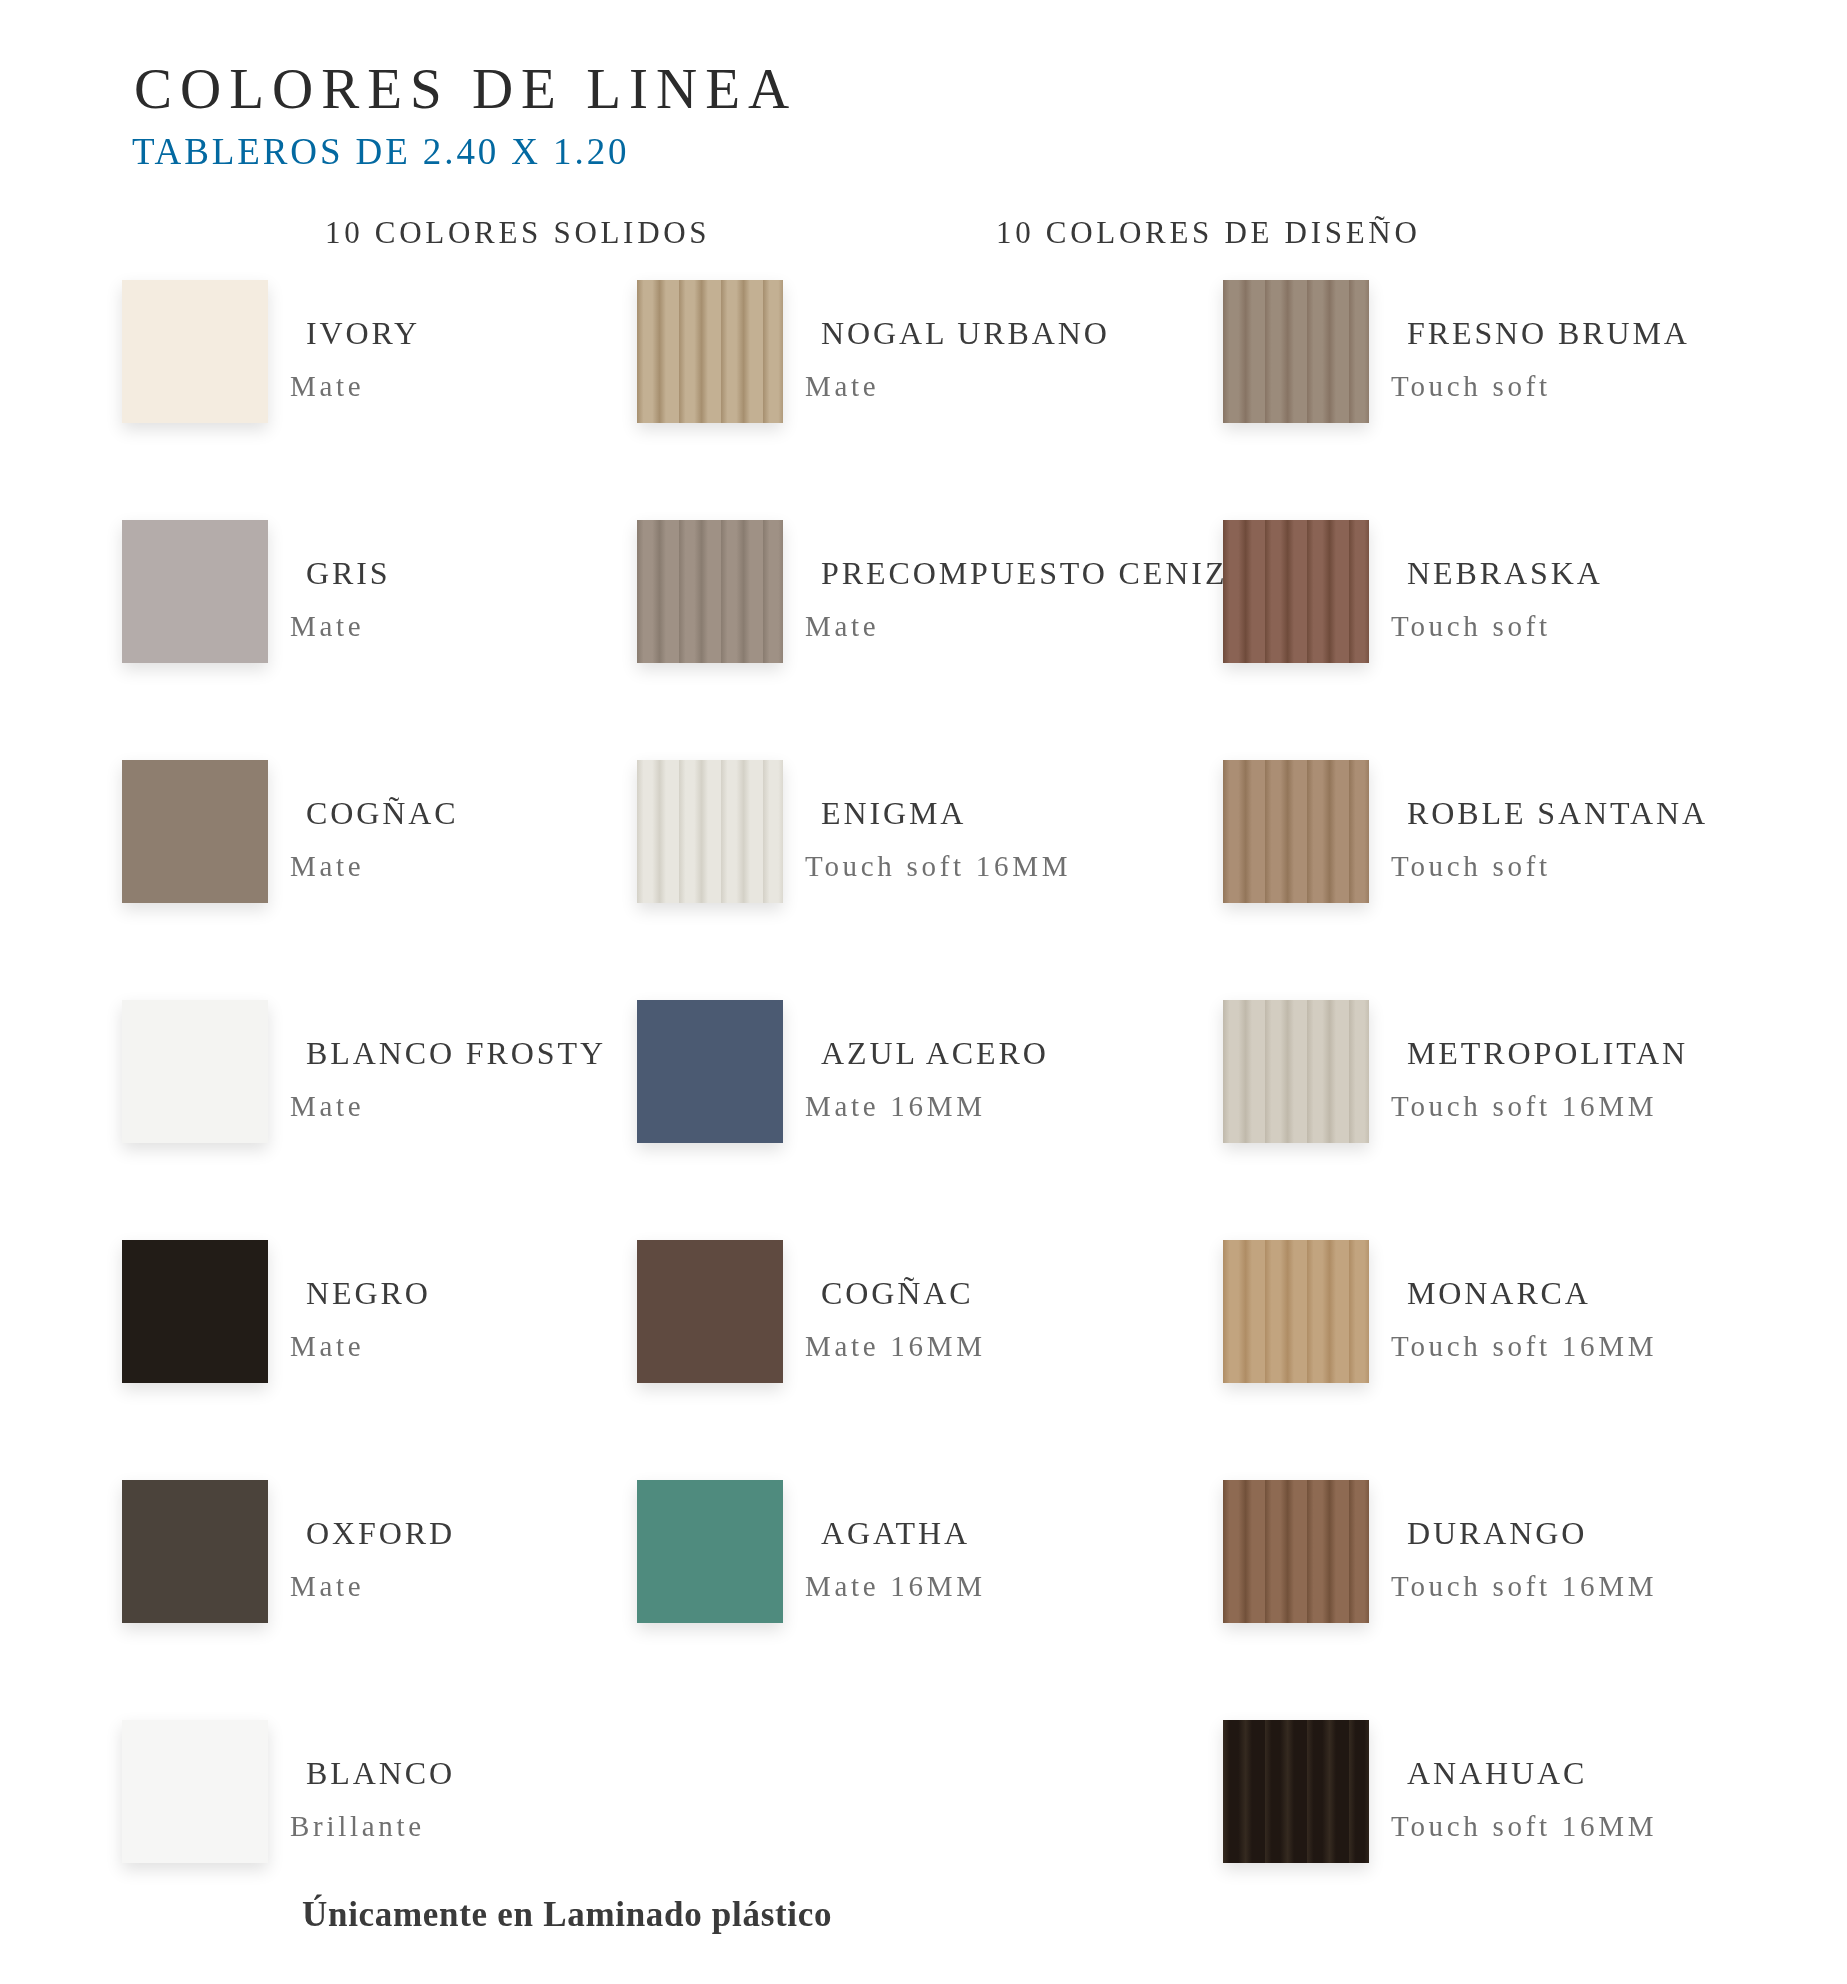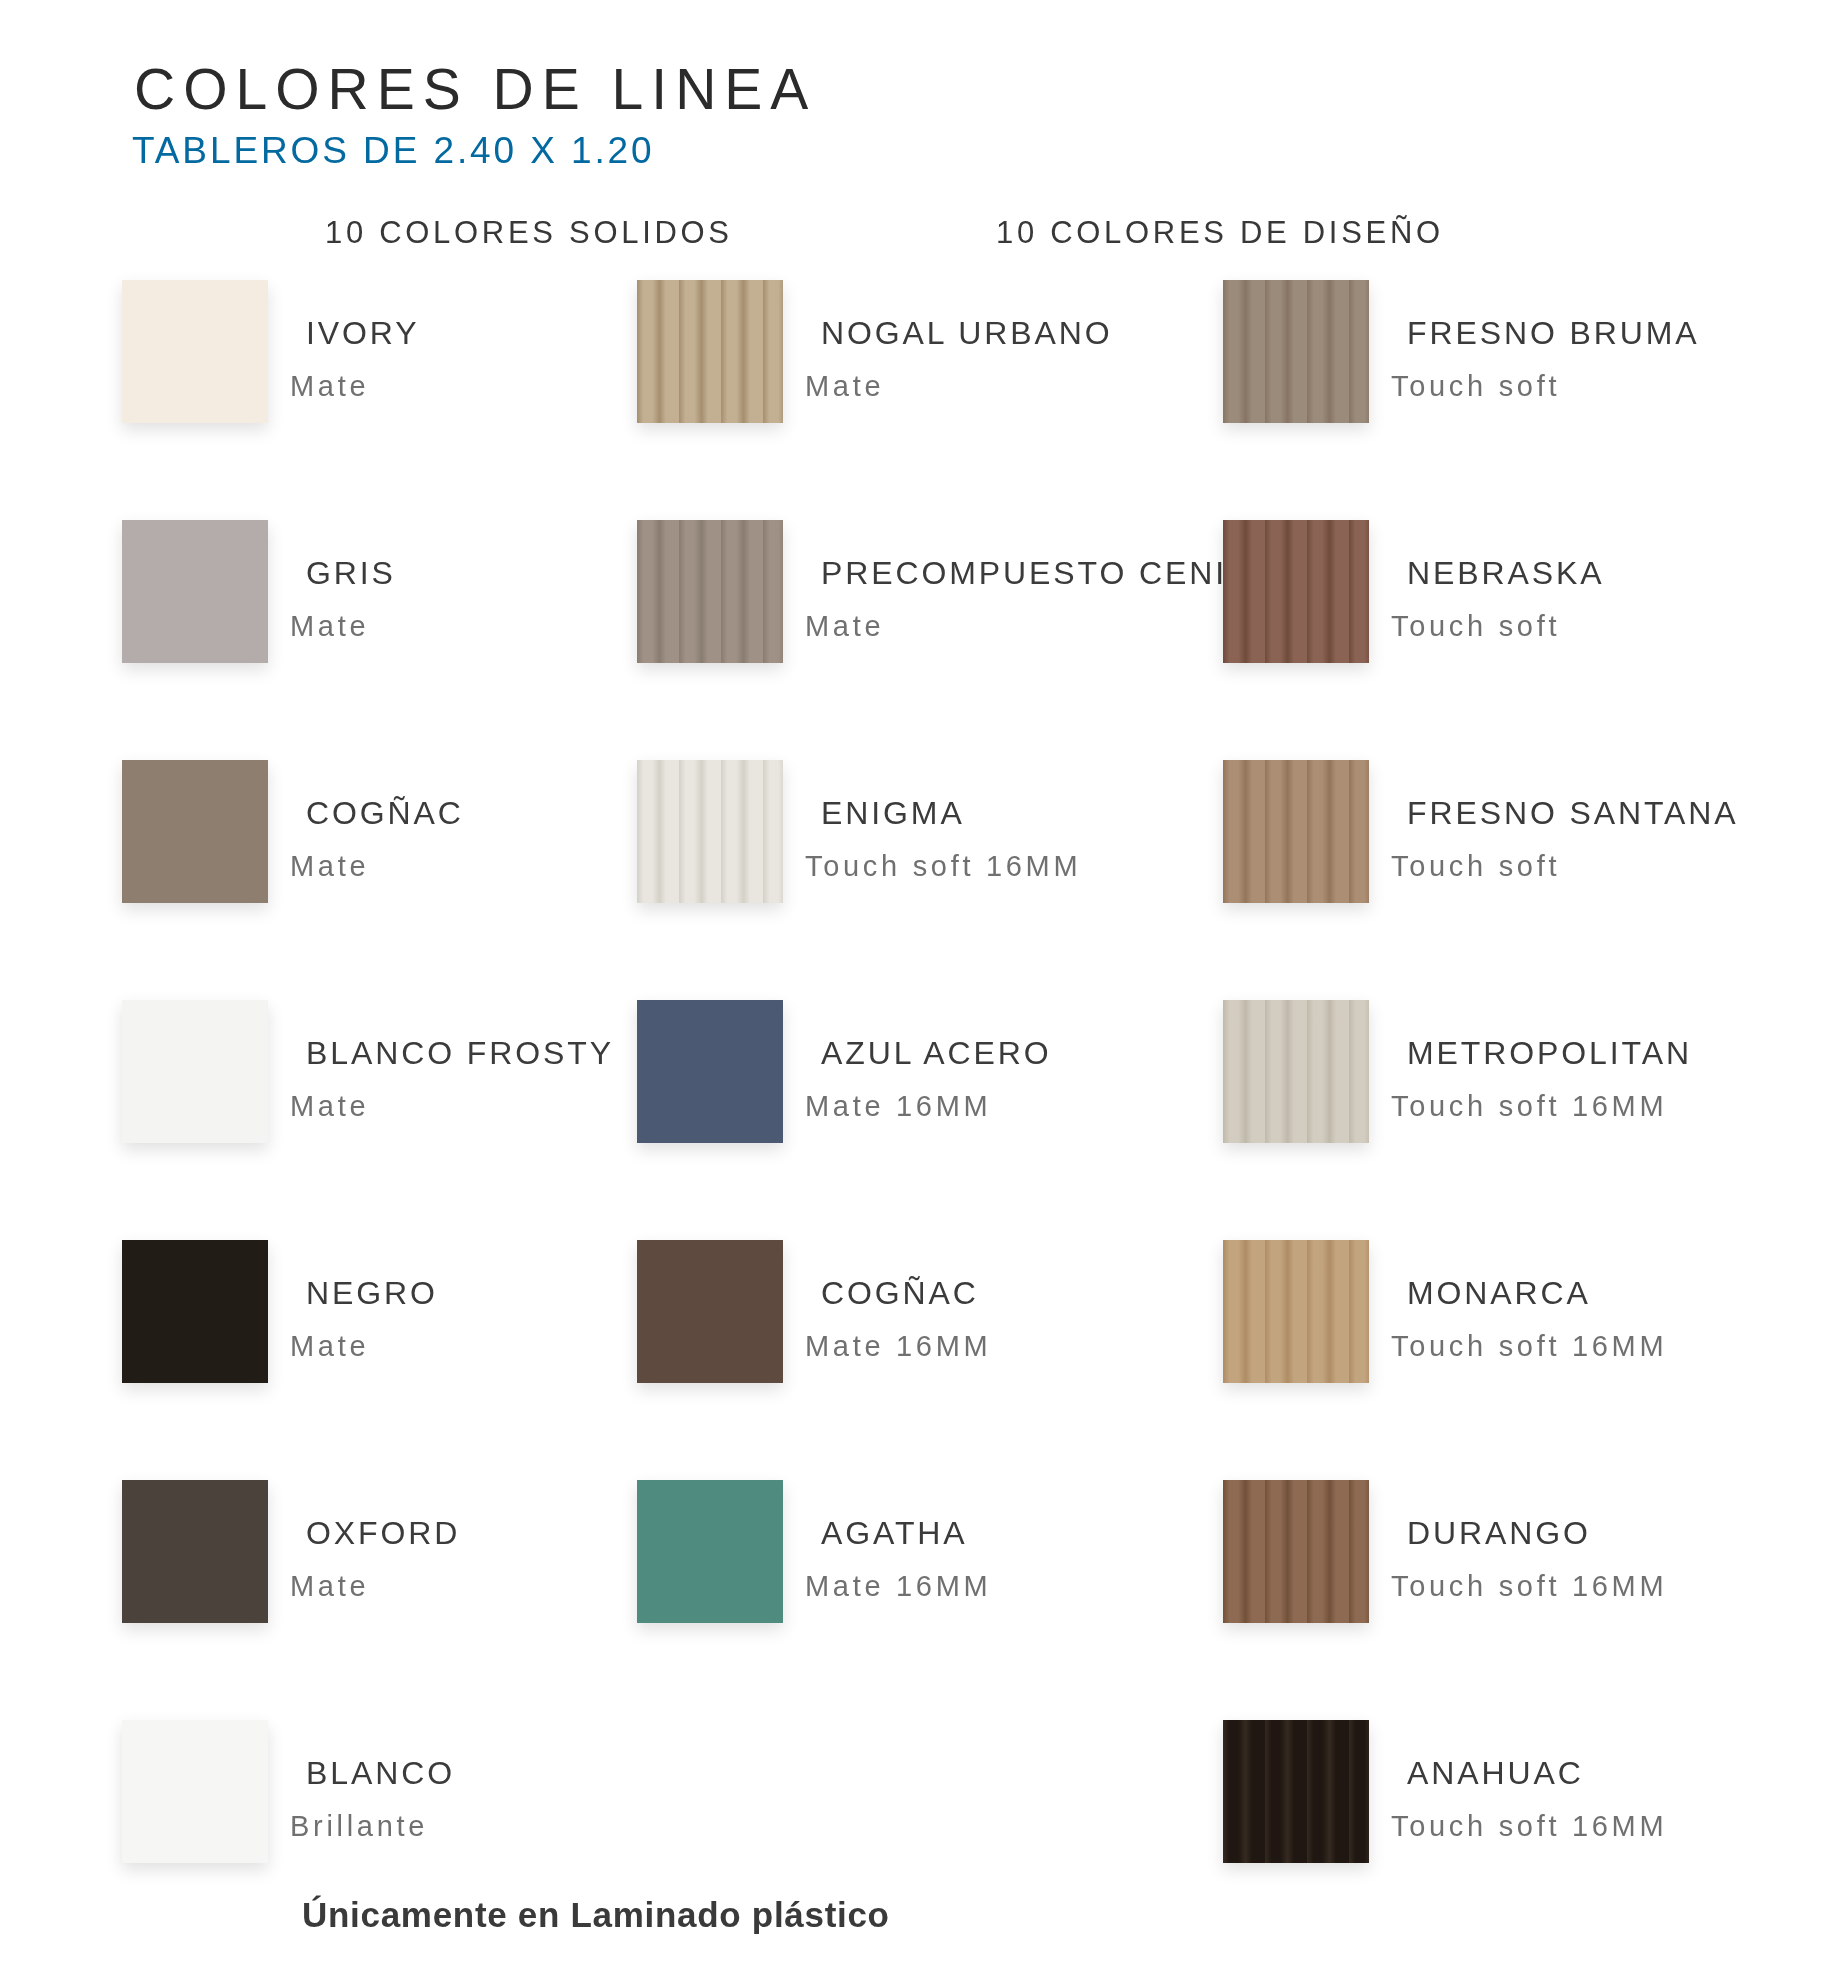--- a/index.html
+++ b/index.html
@@ -1,21 +1,21 @@
 <!DOCTYPE html>
 <html style="font-size:11.7px"><head>
 <meta charset="utf-8">
 <style>
   html, body { margin: 0; padding: 0; background: #ffffff; }
   #page {
     position: relative;
     width: 1848px;
     height: 1985px;
     background: #ffffff;
-    font-family: Liberation Sans, sans-serif;
+    font-family: Liberation Serif, serif;
     color: #2e2e2e;
     overflow: hidden;
   }
   .page-title {
     position: absolute;
     left: 134px; top: 56px;
     font-size: 57px;
     font-weight: 300;
     letter-spacing: 8px;
     color: #2b2b2b;
@@ -164,21 +164,21 @@
     <div class="cell">
       <div class="swatch tex-wood" style="--c: #e8e6df; --g: #d4d1c7;"></div>
       <div class="label">
         <div class="swatch-name">ENIGMA</div>
         <div class="swatch-finish">Touch soft 16MM</div>
       </div>
     </div>
     <div class="cell">
       <div class="swatch tex-wood" style="--c: #ab8e74; --g: #93765a;"></div>
       <div class="label">
-        <div class="swatch-name">FRESNO SANTANA</div>
+        <div class="swatch-name">ROBLE SANTANA</div>
         <div class="swatch-finish">Touch soft</div>
       </div>
     </div>
 
     <div class="cell">
       <div class="swatch" style="--c: #f4f4f2;"></div>
       <div class="label">
         <div class="swatch-name">BLANCO FROSTY</div>
         <div class="swatch-finish">Mate</div>
       </div>

